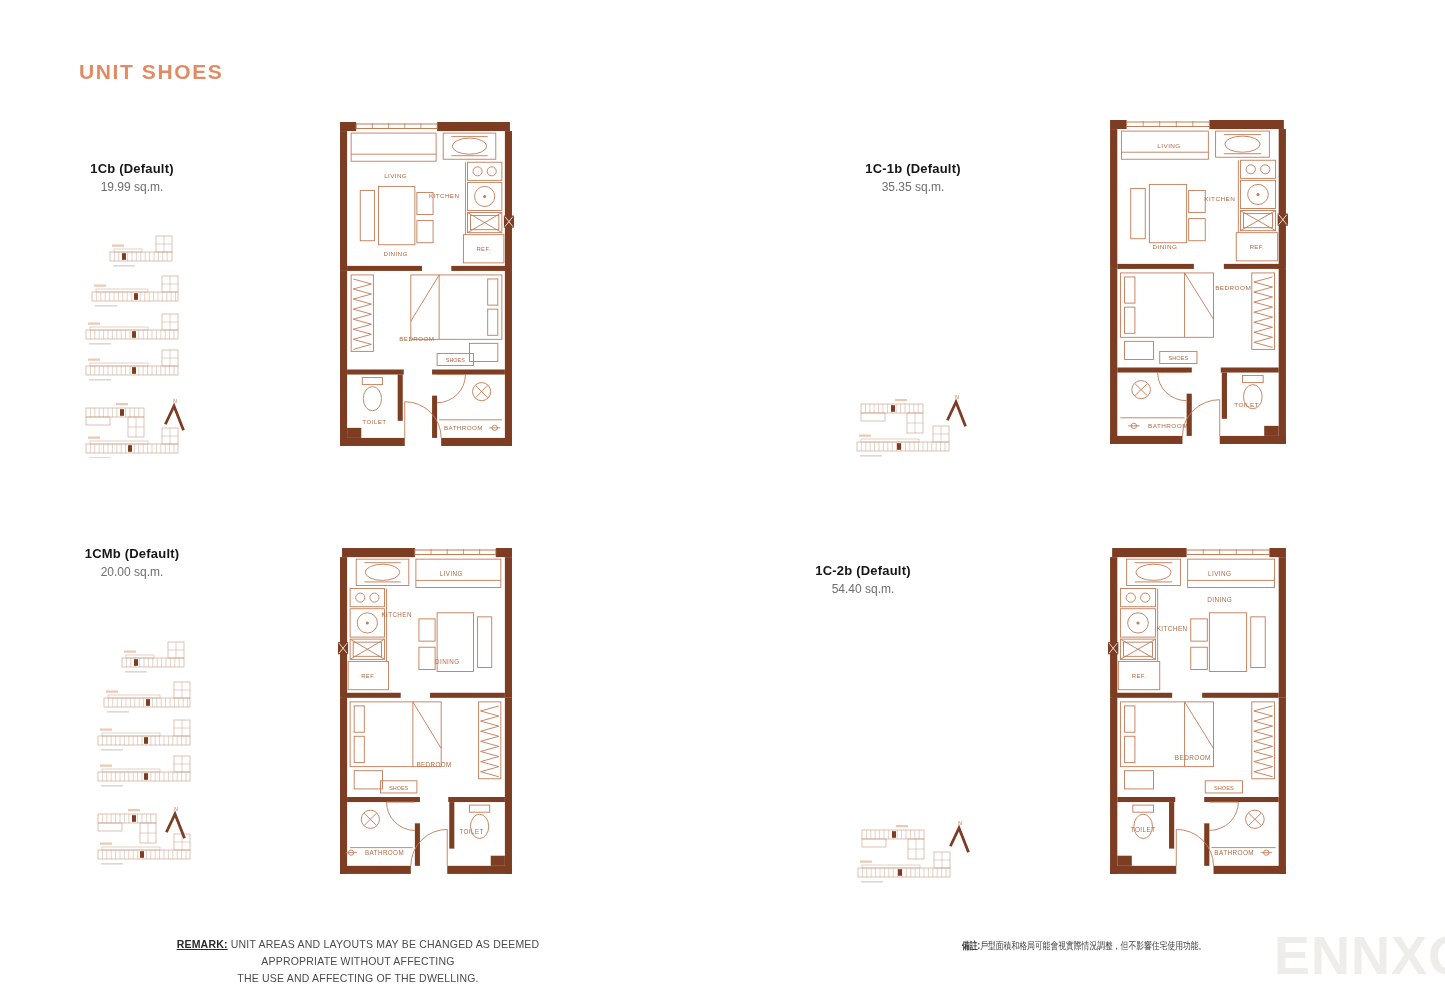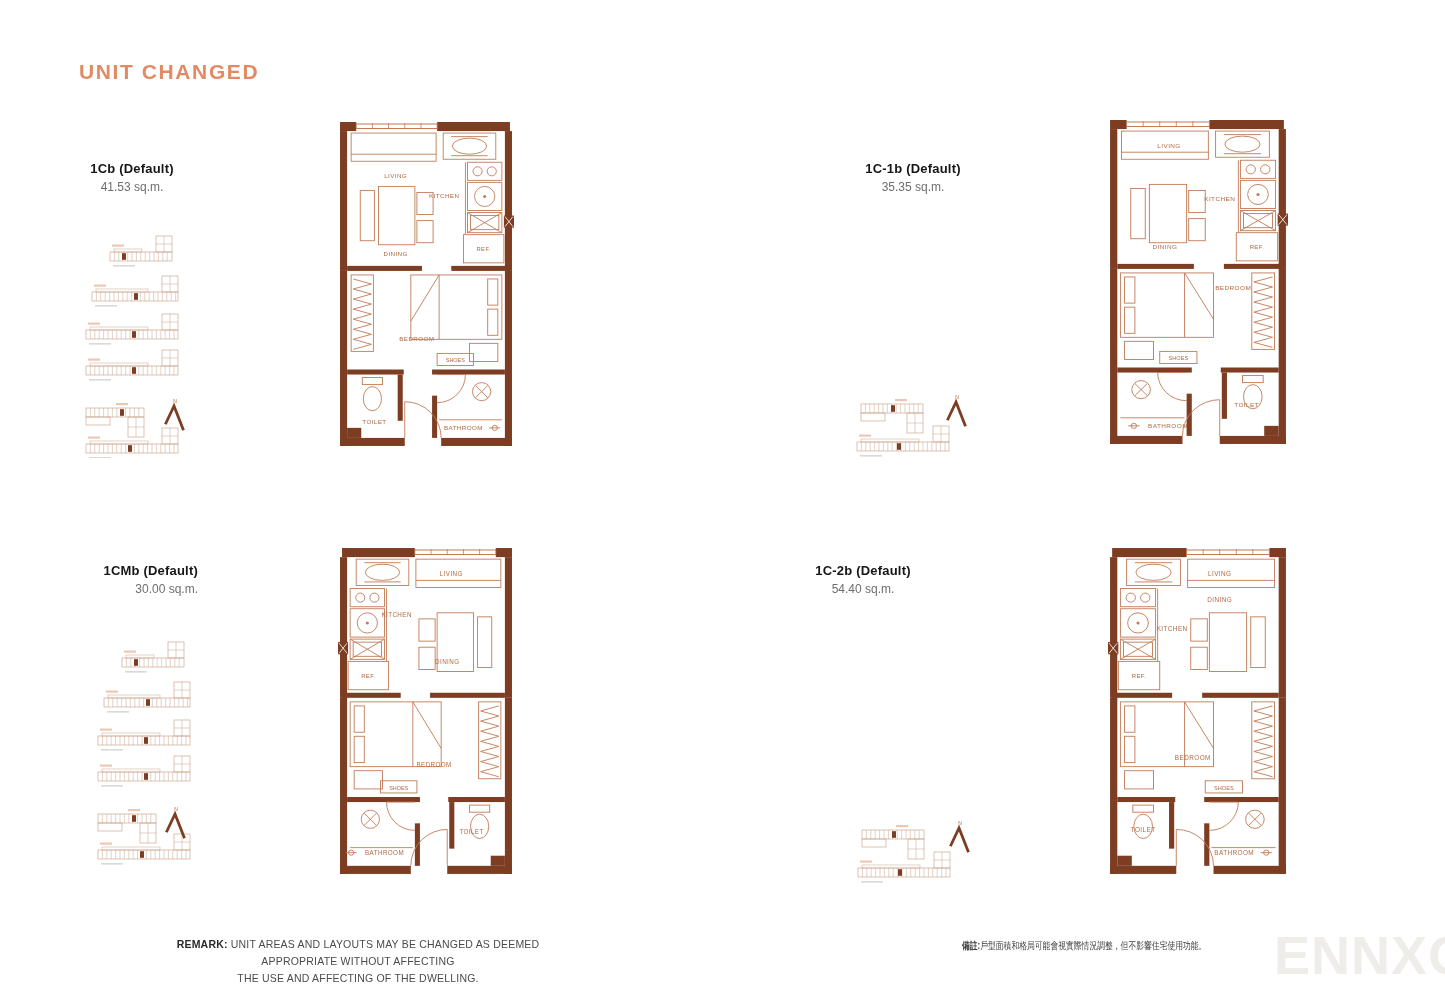--- a/index.html
+++ b/index.html
@@ -14,42 +14,42 @@
     color:var(--accent,#E18B64);
   }
   .unit-label { position:absolute; text-align:center; }
   .unit-name { font-size:13px; font-weight:bold; color:#161616; letter-spacing:0.2px; }
   .unit-area { font-size:12px; color:#6e6e6e; margin-top:4px; }
   svg { position:absolute; display:block; }
   .remark {
     position:absolute; left:138px; top:936px; width:440px; text-align:center;
     font-size:10.5px; line-height:17px; color:#4b4b4b; letter-spacing:0.2px;
   }
-  .remark .b { font-weight:bold; color:#2a2a2a; }
+  .remark .b { font-weight:bold; color:#2a2a2a;text-decoration:underline; }
   .remark-zh {
     position:absolute; left:962px; top:939px; font-size:10px; color:#3c3c3c;
     letter-spacing:0; white-space:nowrap; transform-origin:left top; transform:scale(0.78,1);
   }
   .remark-zh .b { font-weight:bold; }
   .watermark {
     position:absolute; left:1274px; top:924px; font-size:54px; font-weight:bold;
     letter-spacing:1px; color:#efedea; user-select:none;
   }
 </style>
 </head>
 <body>
 
 <div class="page">
 
-  <h1 class="title">UNIT CHANGED</h1>
+  <h1 class="title">UNIT SHOES</h1>
 
   <section>
     <div class="unit-label" style="left:66px;top:161px;width:132px;">
       <div class="unit-name">1Cb (Default)</div>
-      <div class="unit-area">41.53 sq.m.</div>
+      <div class="unit-area">19.99 sq.m.</div>
     </div>
     <svg id="kp0" style="left:84px;top:232px;" width="112" height="226" viewBox="0 0 112 226">
         <rect x="26" y="20" width="62" height="9" fill="none" stroke="#C59A82" stroke-width="0.6"></rect>
         <line x1="30.4" y1="20" x2="30.4" y2="29" stroke="#C59A82" stroke-width="0.45"></line>
         <line x1="34.8" y1="20" x2="34.8" y2="29" stroke="#C59A82" stroke-width="0.45"></line>
         <line x1="39.199999999999996" y1="20" x2="39.199999999999996" y2="29" stroke="#C59A82" stroke-width="0.45"></line>
         <line x1="43.599999999999994" y1="20" x2="43.599999999999994" y2="29" stroke="#C59A82" stroke-width="0.45"></line>
         <line x1="47.99999999999999" y1="20" x2="47.99999999999999" y2="29" stroke="#C59A82" stroke-width="0.45"></line>
         <line x1="52.39999999999999" y1="20" x2="52.39999999999999" y2="29" stroke="#C59A82" stroke-width="0.45"></line>
         <line x1="56.79999999999999" y1="20" x2="56.79999999999999" y2="29" stroke="#C59A82" stroke-width="0.45"></line>
@@ -450,23 +450,23 @@
         <text x="144" y="130" text-anchor="middle" font-size="5.8" fill="#AF6A42" letter-spacing="0.4" font-family="&quot;Liberation Sans&quot;,sans-serif">REF.</text>
         <text x="134" y="287" text-anchor="middle" font-size="6.2" fill="#AF6A42" letter-spacing="0.4" font-family="&quot;Liberation Sans&quot;,sans-serif">TOILET</text>
         <text x="58" y="308" text-anchor="middle" font-size="6.2" fill="#AF6A42" letter-spacing="0.4" font-family="&quot;Liberation Sans&quot;,sans-serif">BATHROOM</text>
         <text x="68" y="241" text-anchor="middle" font-size="5.4" fill="#AF6A42" font-family="&quot;Liberation Sans&quot;,sans-serif">SHOES</text>
         <circle cx="25" cy="306" r="2.6" fill="none" stroke="#C27C58" stroke-width="0.9"></circle>
         <line x1="19.5" y1="306" x2="30.5" y2="306" stroke="#C27C58" stroke-width="0.9"></line>
       </svg>
   </section>
 
   <section>
-    <div class="unit-label" style="left:66px;top:563px;width:132px;text-align:right;">
+    <div class="unit-label" style="left:66px;top:546px;width:132px;">
       <div class="unit-name">1CMb (Default)</div>
-      <div class="unit-area">30.00 sq.m.</div>
+      <div class="unit-area">20.00 sq.m.</div>
     </div>
     <svg id="kp2" style="left:96px;top:638px;" width="112" height="234" viewBox="0 0 112 234">
         <rect x="26" y="20" width="62" height="9" fill="none" stroke="#C59A82" stroke-width="0.6"></rect>
         <line x1="30.4" y1="20" x2="30.4" y2="29" stroke="#C59A82" stroke-width="0.45"></line>
         <line x1="34.8" y1="20" x2="34.8" y2="29" stroke="#C59A82" stroke-width="0.45"></line>
         <line x1="39.199999999999996" y1="20" x2="39.199999999999996" y2="29" stroke="#C59A82" stroke-width="0.45"></line>
         <line x1="43.599999999999994" y1="20" x2="43.599999999999994" y2="29" stroke="#C59A82" stroke-width="0.45"></line>
         <line x1="47.99999999999999" y1="20" x2="47.99999999999999" y2="29" stroke="#C59A82" stroke-width="0.45"></line>
         <line x1="52.39999999999999" y1="20" x2="52.39999999999999" y2="29" stroke="#C59A82" stroke-width="0.45"></line>
         <line x1="56.79999999999999" y1="20" x2="56.79999999999999" y2="29" stroke="#C59A82" stroke-width="0.45"></line>

